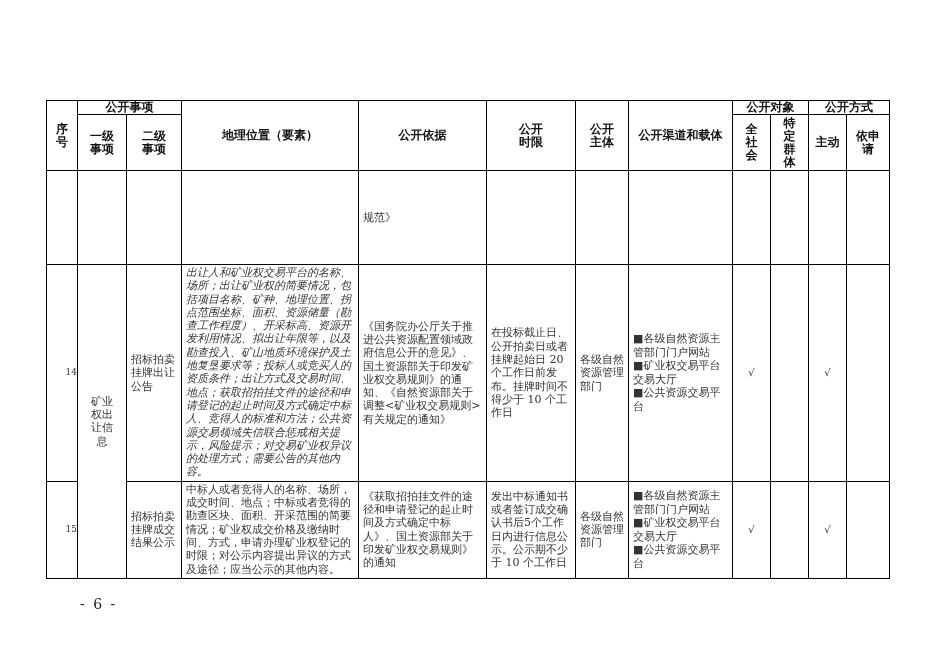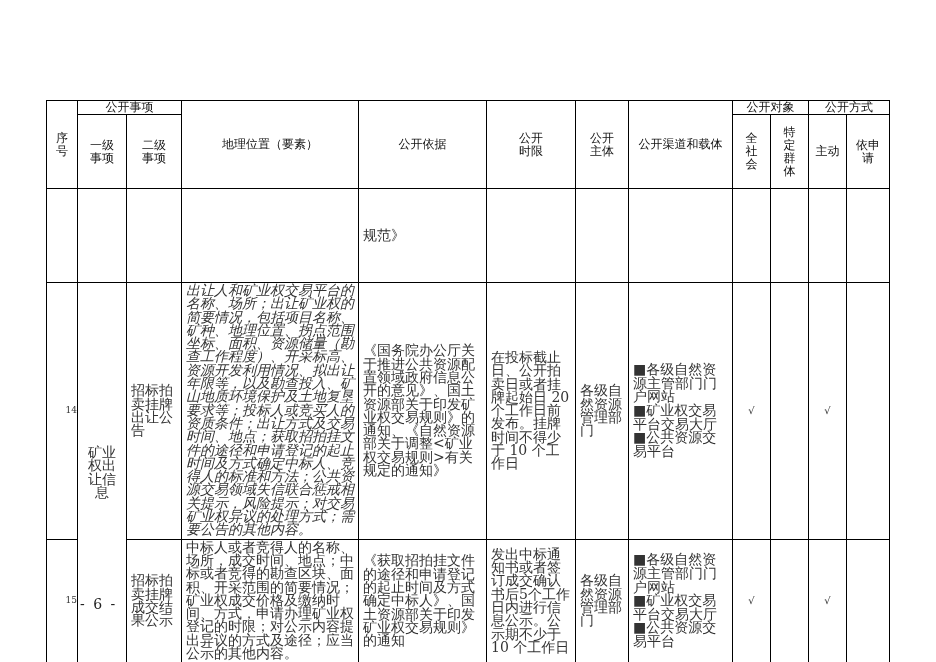--- a/index.html
+++ b/index.html
@@ -6,23 +6,23 @@
   body { width: 936px; height: 662px; position: relative; overflow: hidden;
          font-family: "DejaVu Serif", "Liberation Serif", serif; color: #111; }
   table.main {
     position: absolute; left: 46px; top: 100px;
     border-collapse: collapse; table-layout: fixed;
     width: 843px;
   }
   table.main td, table.main th {
     border: 1px solid #000; padding: 0; vertical-align: middle;
   }
-  th { font-family: "DejaVu Sans", "Liberation Sans", sans-serif; font-weight: normal;
+  th { font-family: "DejaVu Sans", "Liberation Sans", sans-serif; font-weight: bold;
        font-size: 12px; line-height: 13px; text-align: center; color: #111; }
-  td { font-size: 14px; line-height: 13.3px; color: #333; }
+  td { font-size: 11px; line-height: 13.3px; color: #333; }
   .c { text-align: center; }
   .pad { padding: 2px 4px !important; vertical-align: top; }
   .mid { padding: 2px 4px !important; vertical-align: middle; }
   .num { font-size: 9px; text-align: right; }
   .check { text-align: center; font-size: 10px; }
   .chan div { line-height: 13.6px; }
   .footer {
     position: absolute; left: 80px; top: 596px;
     font-family: "DejaVu Serif", "Liberation Serif", serif;
     font-size: 14px; color: #222; letter-spacing: 2px;
@@ -54,21 +54,21 @@
       <th rowspan="2">公开依据</th>
       <th rowspan="2" style="padding:0 30px">公开时限</th>
       <th rowspan="2" style="padding:16px 13px">公开主体</th>
       <th rowspan="2">公开渠道和载体</th>
       <th colspan="2">公开对象</th>
       <th colspan="2">公开方式</th>
     </tr>
     <tr style="height:31px">
       <th style="padding:0 11px">一级事项</th>
       <th style="padding:0 14px">二级事项</th>
-      <th style="padding:17px 7px">全社会</th>
+      <th style="padding:8px 7px">全社会</th>
       <th style="padding:0 7px">特定群体</th>
       <th>主动</th>
       <th style="padding:0 8px">依申请</th>
     </tr>
   </thead>
   <tbody>
     <tr style="height:94px">
       <td></td>
       <td></td>
       <td></td>

